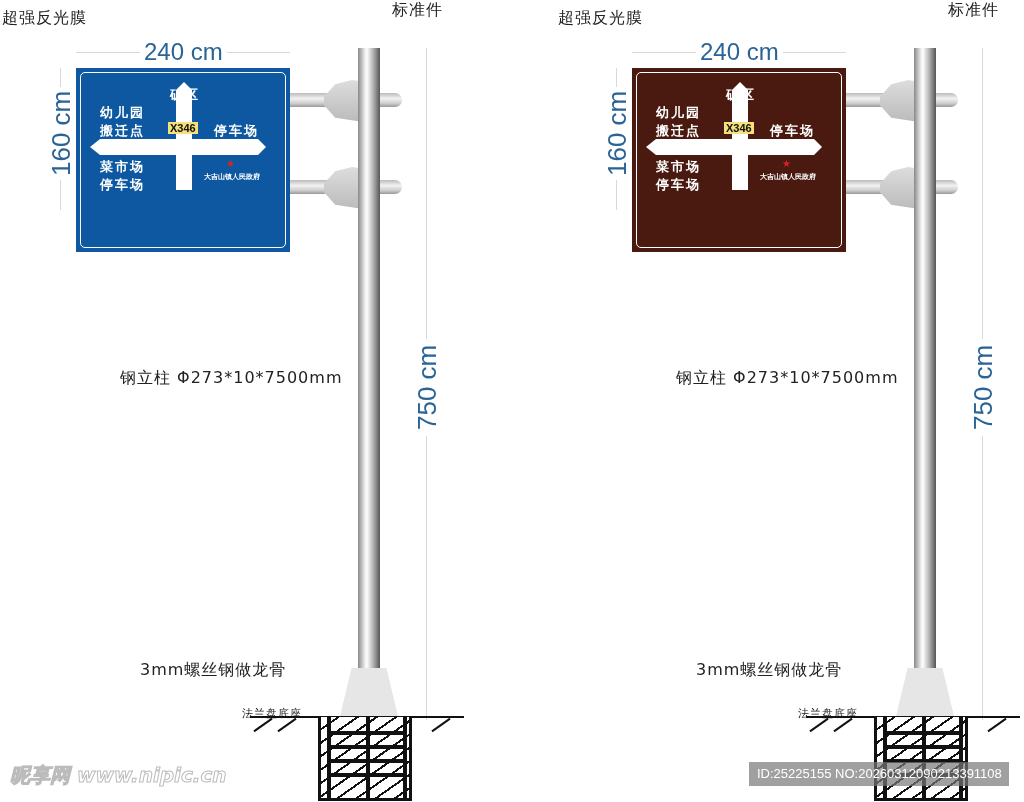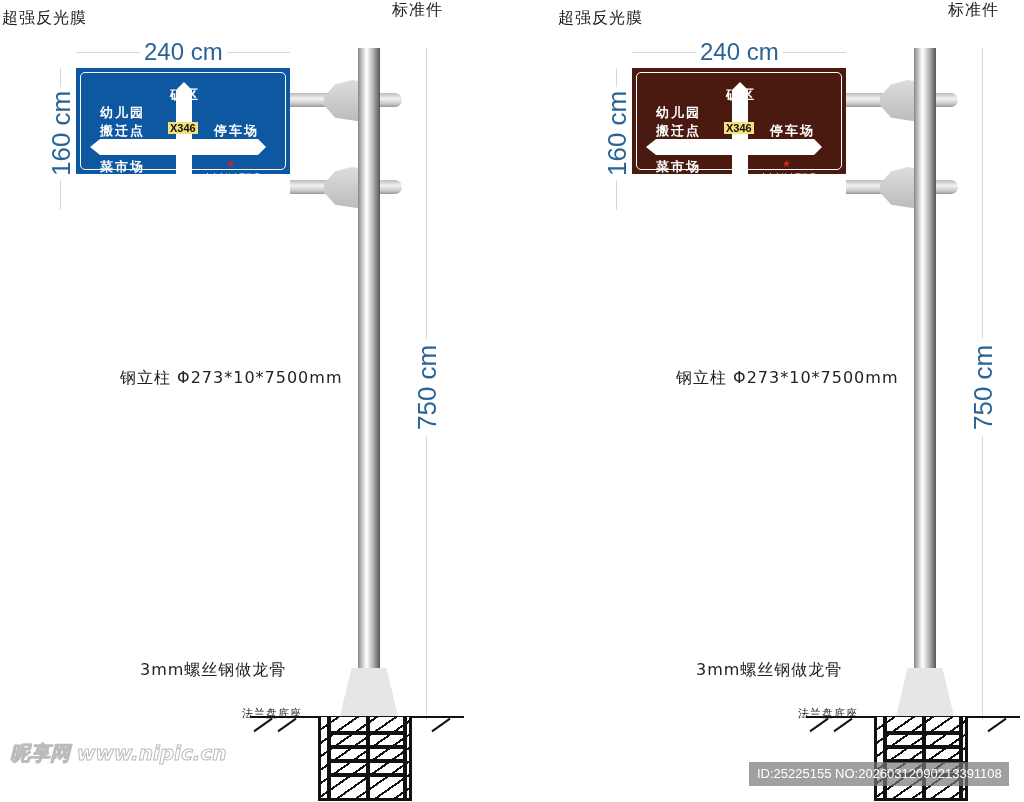--- a/index.html
+++ b/index.html
@@ -6,42 +6,42 @@
   body { width: 1024px; height: 802px; background: #ffffff; position: relative; overflow: hidden;
          font-family: "DejaVu Sans", sans-serif; }
   .panel { position: absolute; top: 0; width: 512px; height: 802px; }
   .panel.left { left: 0; }
   .panel.right { left: 556px; }
   .label { position: absolute; font-size: 16px; color: #222; white-space: nowrap; letter-spacing: 1px; }
   .dim { position: absolute; color: #2a6496; font-family: "Liberation Sans", sans-serif; white-space: nowrap; }
   .dim.h { font-size: 24px; }
   .dim.v { font-size: 26px; transform-origin: left top; }
   .line { position: absolute; background: #d8d8d8; }
-  .sign { position: absolute; left: 76px; top: 68px; width: 214px; height: 106px; }
+  .sign { position: absolute; left: 76px; top: 68px; width: 214px; height: 184px; }
   .sign .inner { position: absolute; left: 4px; top: 4px; right: 4px; bottom: 4px; border: 1.5px solid #fff; border-radius: 5px; }
   .sign .txt { position: absolute; color: #fff; font-weight: bold; font-size: 13px; letter-spacing: 2px; white-space: nowrap; line-height: 18px; }
   .sign .small { font-size: 7px; letter-spacing: 0; }
   .route { position: absolute; left: 90px; top: 120px; background: #f5e07a; color: #111; font-weight: bold;
            font-size: 11px; padding: 0 2px; font-family: "Liberation Sans", sans-serif; }
   .star { position: absolute; color: #d22; font-size: 10px; }
   .pole { position: absolute; left: 358px; top: 48px; width: 22px; height: 672px;
           background: linear-gradient(90deg, #888 0%, #e8e8e8 30%, #fff 40%, #b0b0b0 70%, #555 100%); }
   .arm { position: absolute; height: 14px; left: 290px; width: 112px; border-radius: 0 7px 7px 0;
          background: linear-gradient(180deg, #bbb 0%, #f2f2f2 40%, #ccc 75%, #999 100%); }
   .clamp { position: absolute; width: 56px; height: 42px; left: 324px;
            background: linear-gradient(180deg, #ddd, #bbb); clip-path: polygon(20% 10%, 50% 0, 100% 10%, 100% 90%, 70% 100%, 20% 90%, 0 60%, 0 40%); }
   .base-cone { position: absolute; left: 340px; top: 668px; width: 58px; height: 48px; background: #e6e6e6;
                clip-path: polygon(20% 0, 80% 0, 100% 100%, 0 100%); }
   .ground { position: absolute; left: 250px; top: 716px; width: 214px; height: 2px; background: #111; }
   .pit { position: absolute; left: 318px; top: 717px; width: 94px; height: 84px; border: 3px solid #111; border-top: none;
          background: repeating-linear-gradient(145deg, #fff 0, #fff 9px, #111 9px, #111 11px); }
   .pit .bar-h { position: absolute; left: 6px; right: 6px; height: 4px; background: #111; }
   .pit .bar-v { position: absolute; top: 0; bottom: 0; width: 4px; background: #111; }
   .hatch { position: absolute; width: 22px; height: 2px; background: #111; transform: rotate(-35deg); }
-  .watermark { position: absolute; left: 10px; top: 740px; font-size: 20px; font-weight: bold; color: #fff;
+  .watermark { position: absolute; left: 10px; top: 762px; font-size: 20px; font-weight: bold; color: #fff;
                -webkit-text-stroke: 1px #bbb; font-family: "DejaVu Sans", sans-serif; font-style: italic; }
   .idbar { position: absolute; left: 749px; top: 762px; width: 260px; height: 24px; background: rgba(120,120,120,0.7);
            color: #fff; font-size: 13px; line-height: 24px; padding-left: 8px; font-family: "Liberation Sans", sans-serif; }
 </style>
 </head>
 <body>
 
 <div class="panel left">
   <div class="label" style="left:2px;top:8px;">超强反光膜</div>
   <div class="label" style="left:392px;top:0px;">标准件</div>

